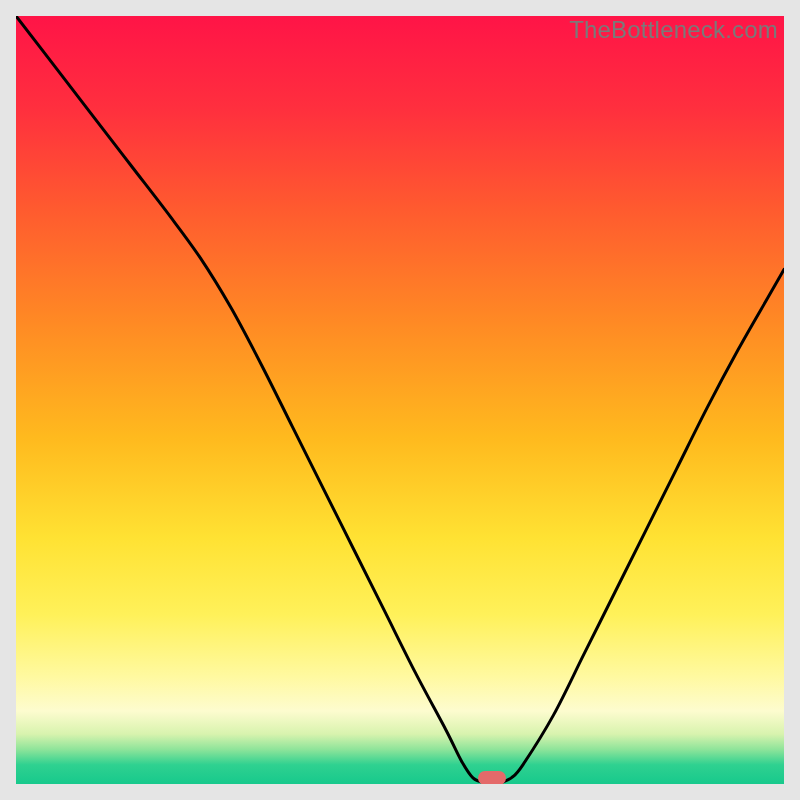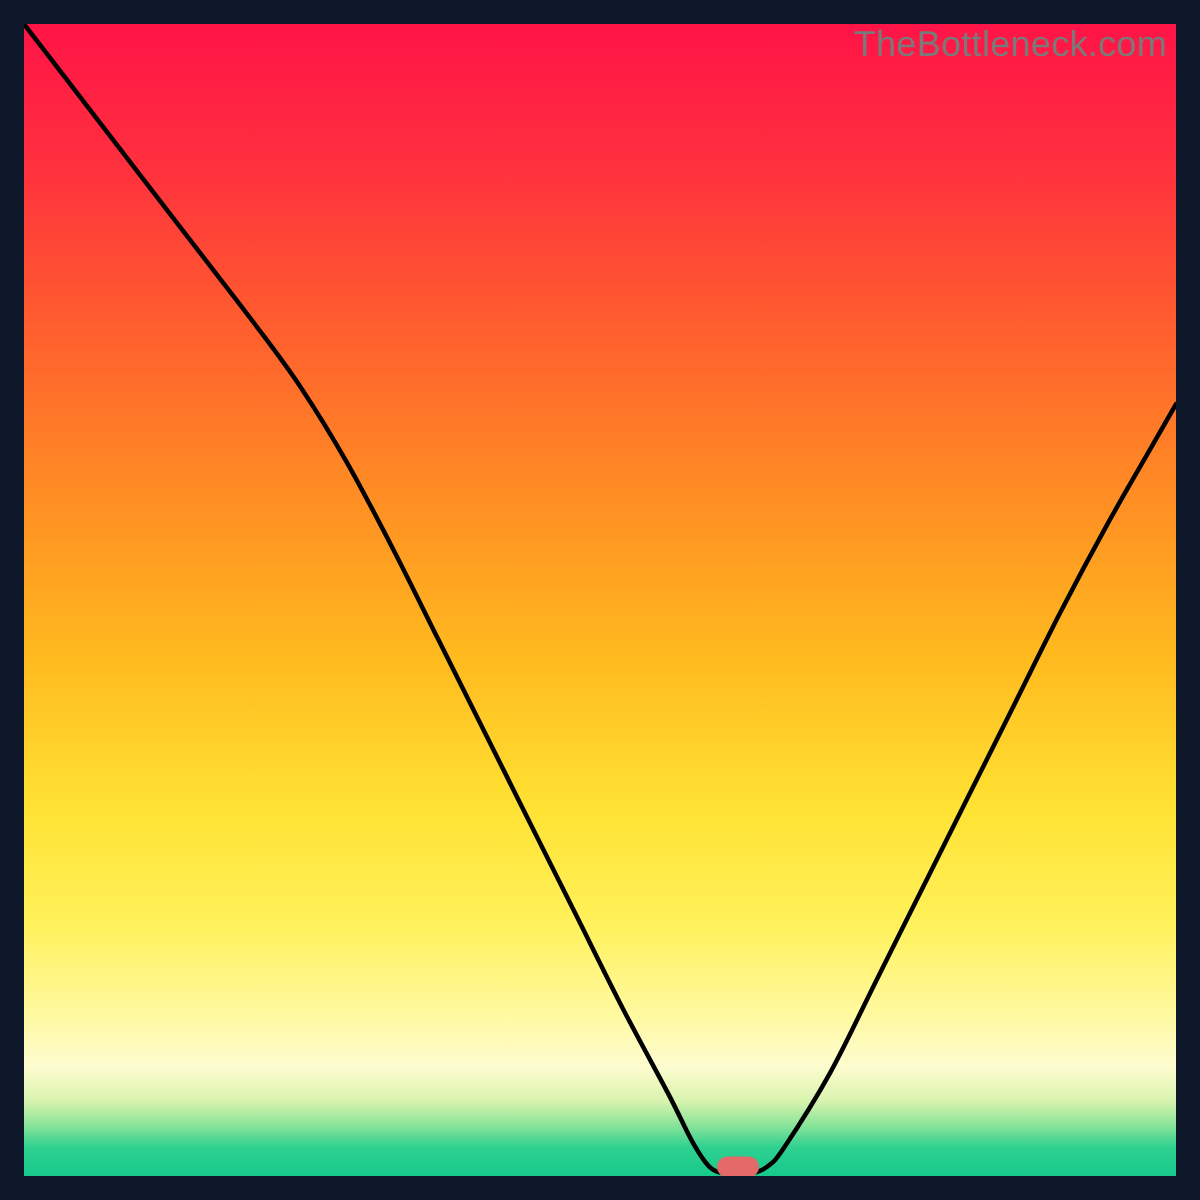--- a/index.html
+++ b/index.html
@@ -9,21 +9,21 @@
     height: 800px;
     background: #000;
     overflow: hidden;
   }
   .frame {
     position: absolute;
     left: 0;
     top: 0;
     width: 800px;
     height: 800px;
-    background: #0f172a;
+    background: #e5e5e5;
   }
   .plot-area {
     position: absolute;
     left: 16px;
     top: 16px;
     width: 768px;
     height: 768px;
     overflow: hidden;
   }
   .watermark {

